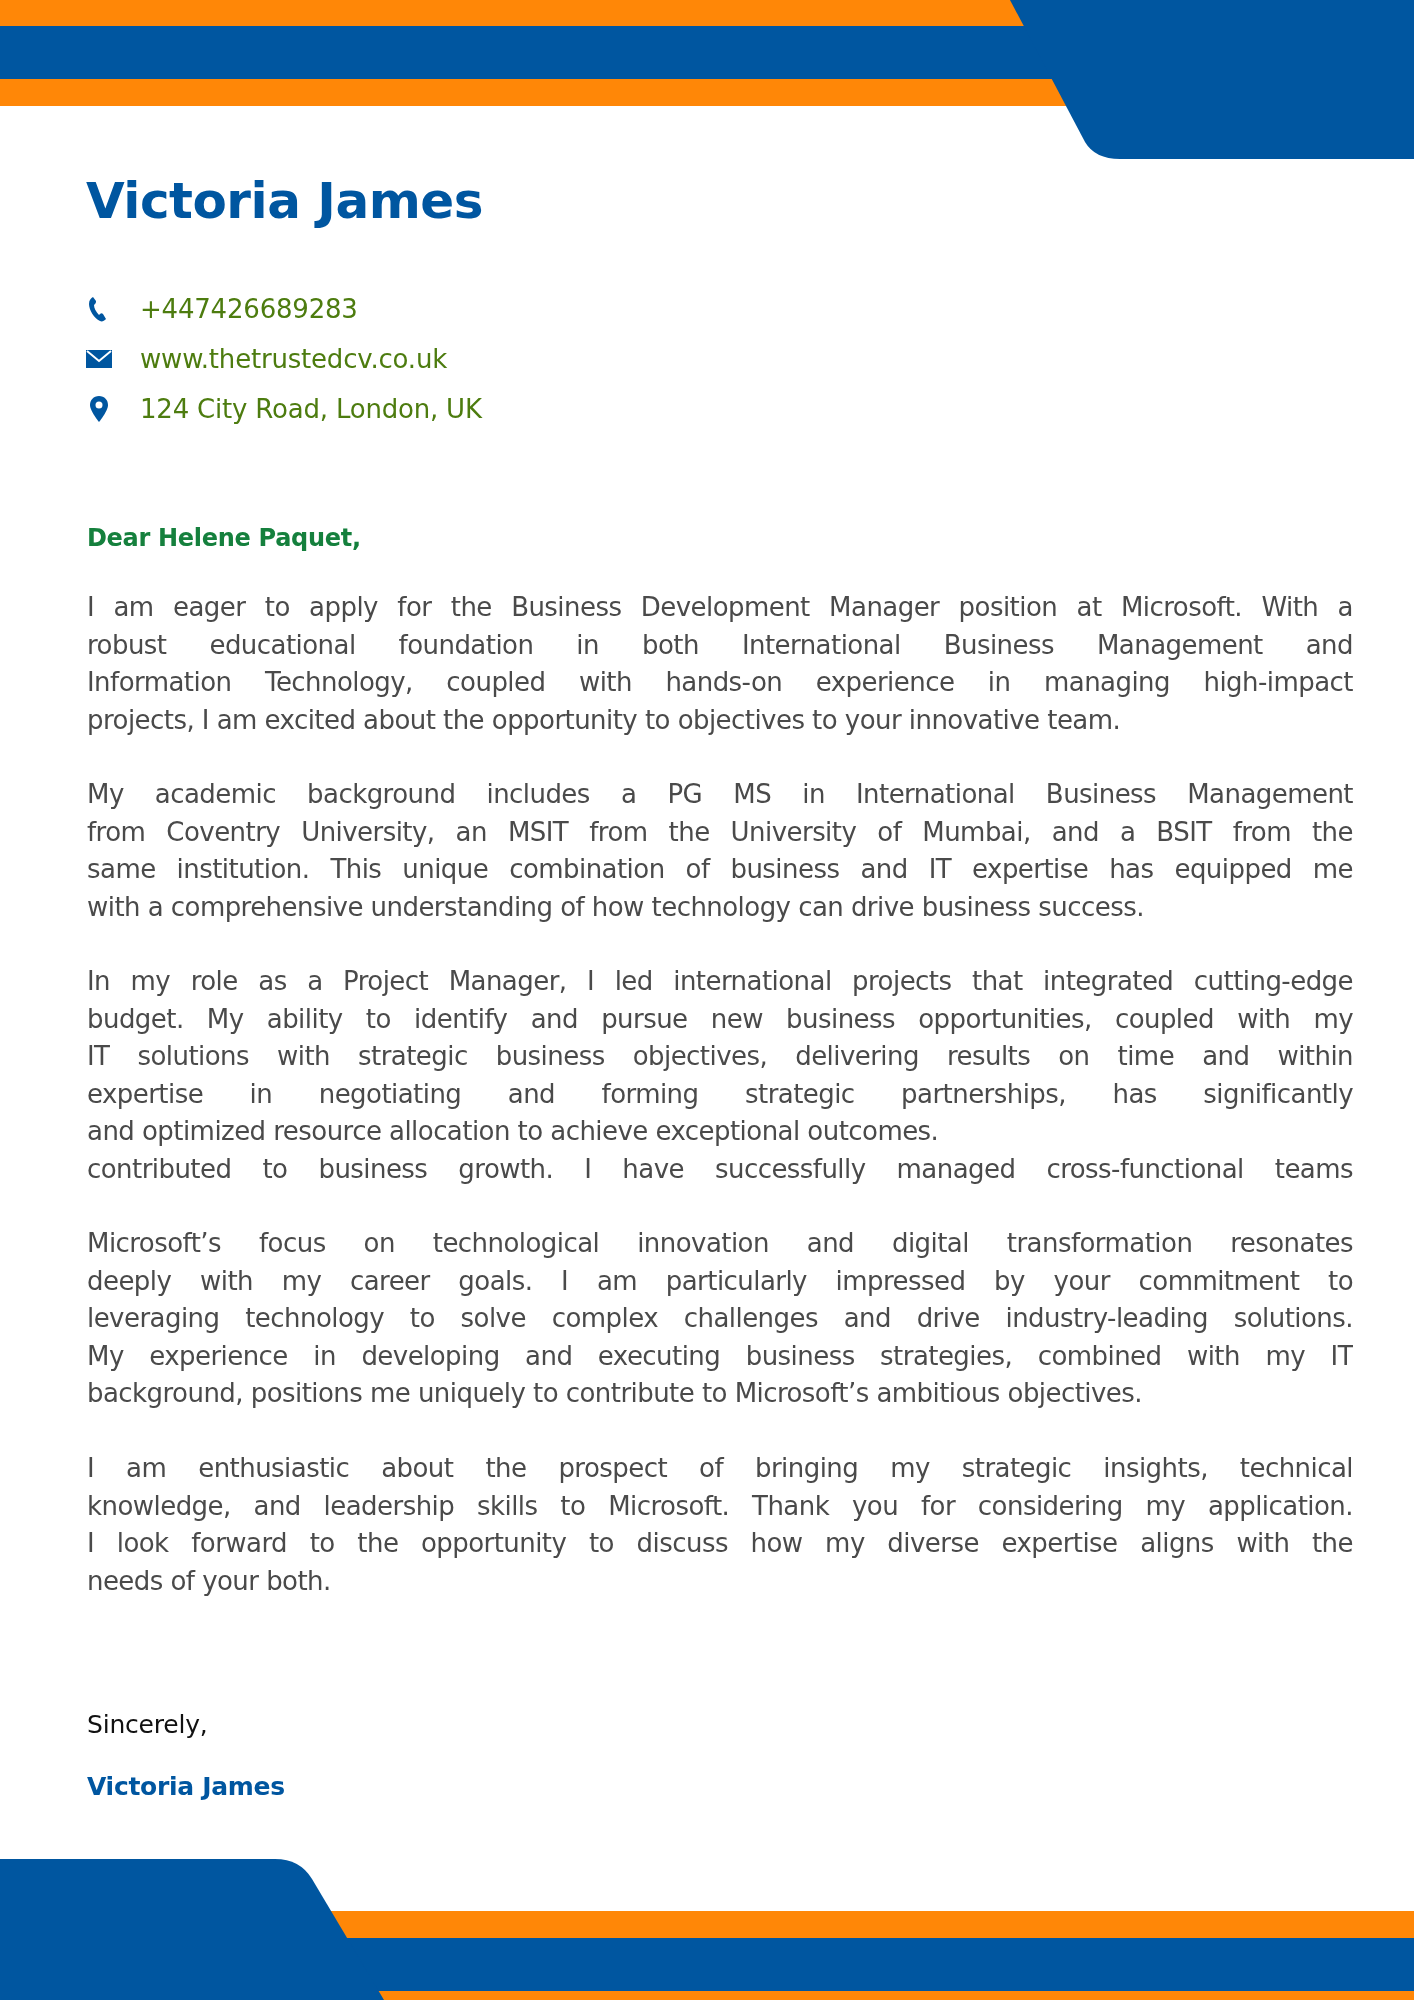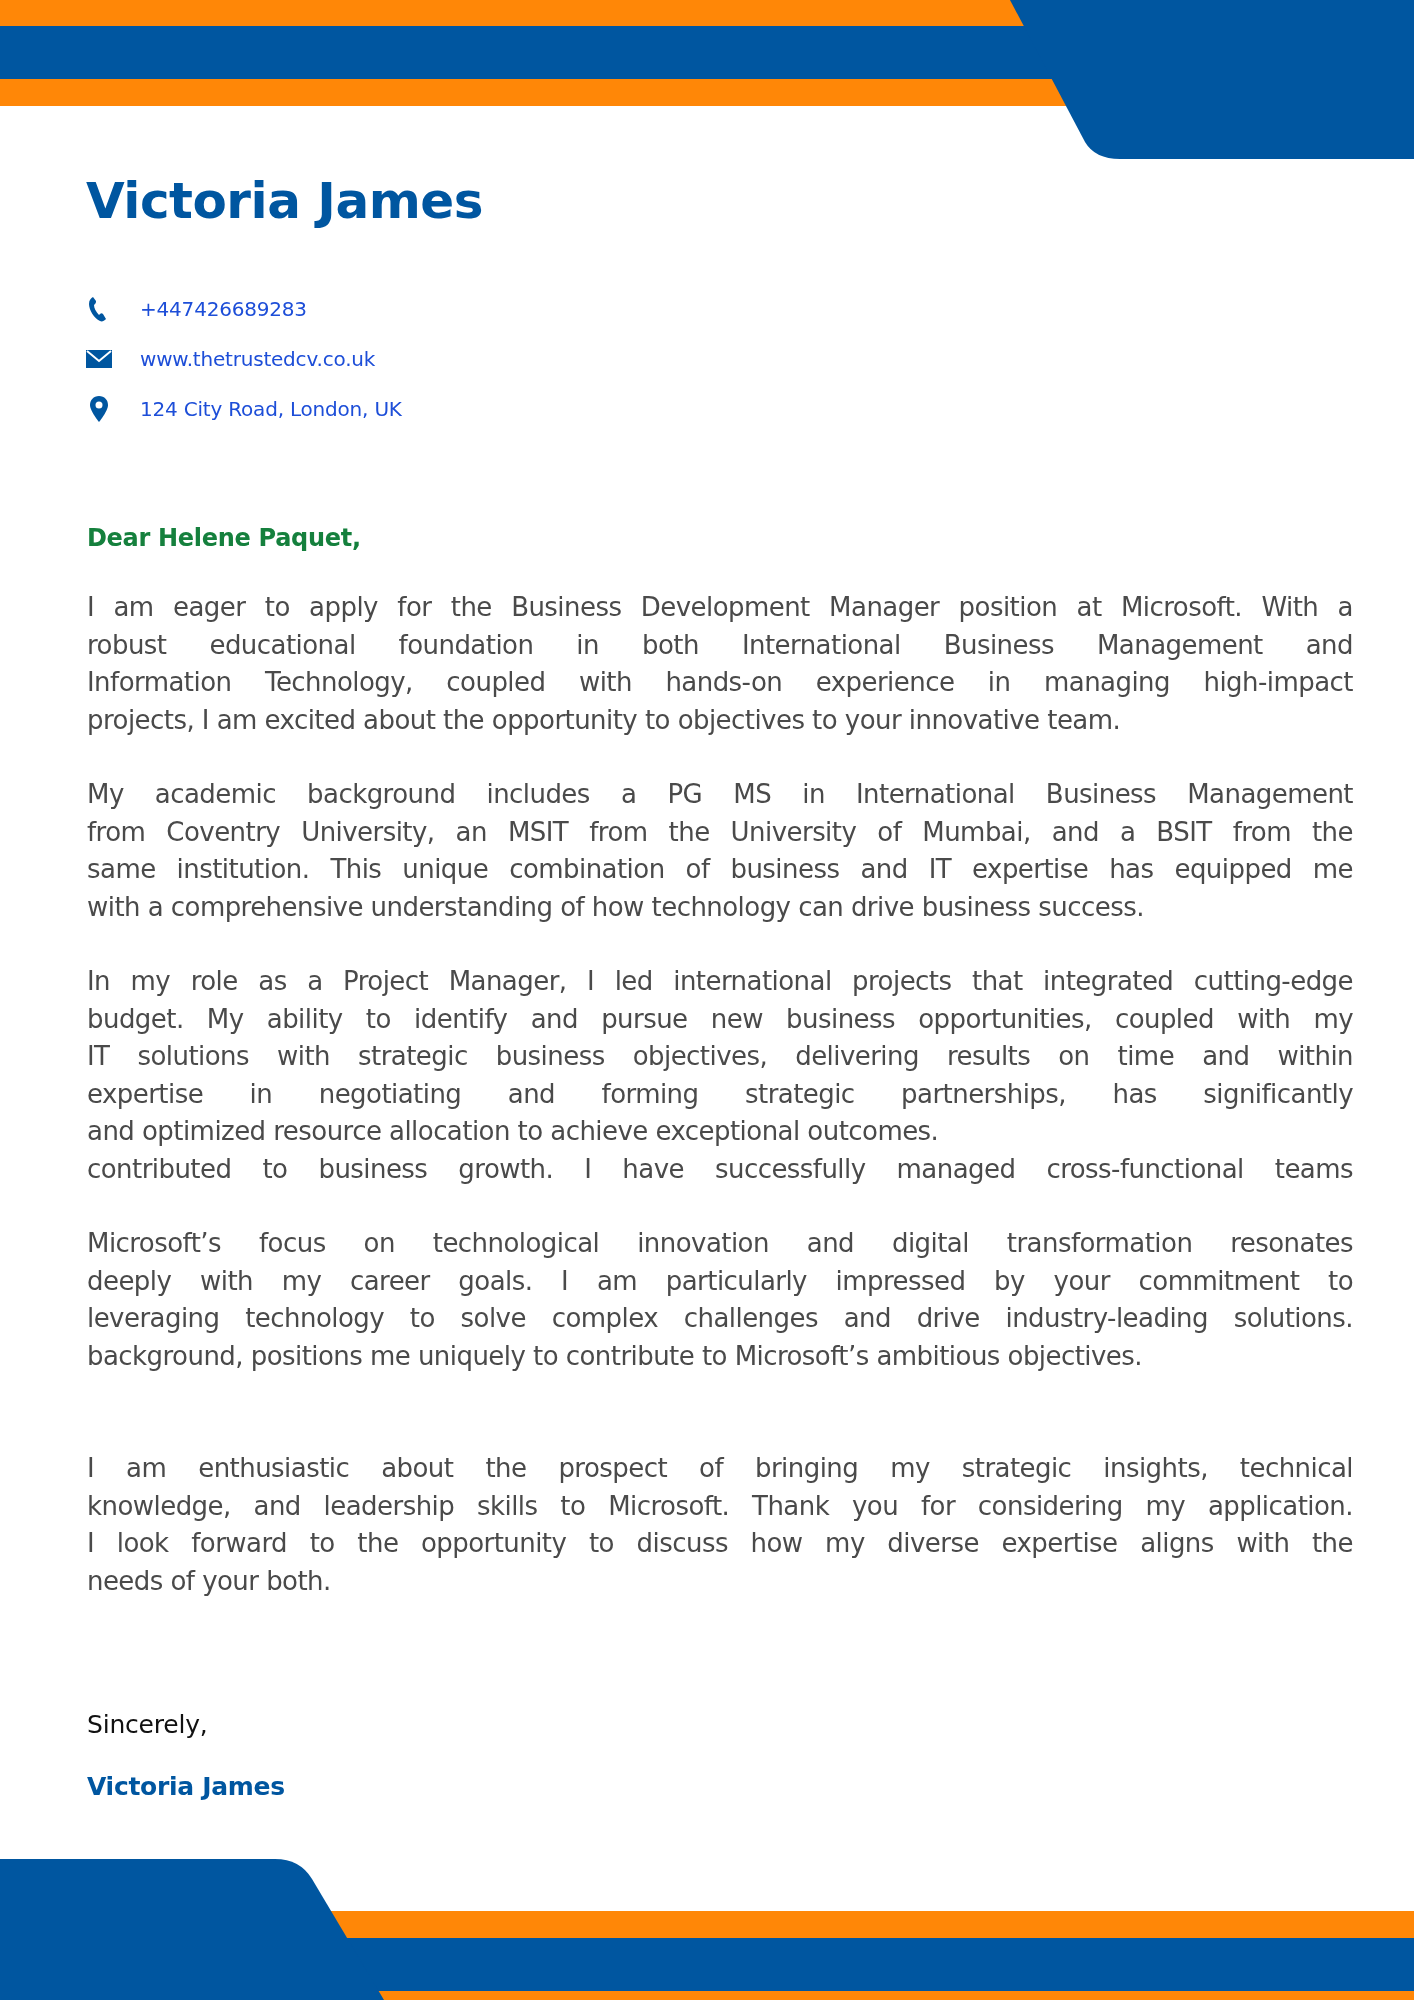--- a/index.html
+++ b/index.html
@@ -14,21 +14,21 @@
     font-size: 50px; font-weight: bold; color: #0056a0;
     letter-spacing: -0.5px; line-height: 70px; margin: 0;
     white-space: nowrap;
   }
   .contact-list { position: absolute; left: 86px; top: 284px; margin: 0; padding: 0; list-style: none; }
   .contact-item { height: 50px; display: flex; align-items: center; position: relative; }
   .contact-icon { width: 26px; height: 26px; display: flex; align-items: center; justify-content: center; margin-left: 0; }
   .contact-icon svg { display: block; }
   .contact-text {
     position: absolute; left: 54px; top: 50%; transform: translateY(-50%);
-    font-size: 20px; color: #1d4ed8; white-space: nowrap; letter-spacing: -0.2px;
+    font-size: 26px; color: #4d7c0f; white-space: nowrap; letter-spacing: -0.2px;
   }
   .salutation {
     position: absolute; left: 87px; top: 524px; margin: 0;
     font-size: 24px; font-weight: bold; color: #15803d; white-space: nowrap;
     letter-spacing: -0.3px;
     text-align: right;
   }
   .letter-body { position: absolute; left: 87px; width: 1266px; }
   .para { margin: 0; }
   .line {
@@ -117,20 +117,21 @@
     <span class="line last">and optimized resource allocation to achieve exceptional outcomes.</span>
     <span class="line">contributed to business growth. I have successfully managed cross-functional teams</span>
   </p>
 </div>
 
 <div class="letter-body" style="top:1225px;">
   <p class="para">
     <span class="line">Microsoft’s focus on technological innovation and digital transformation resonates</span>
     <span class="line">deeply with my career goals. I am particularly impressed by your commitment to</span>
     <span class="line">leveraging technology to solve complex challenges and drive industry-leading solutions.</span>
+    <span class="line">My experience in developing and executing business strategies, combined with my IT</span>
     <span class="line last">background, positions me uniquely to contribute to Microsoft’s ambitious objectives.</span>
   </p>
 </div>
 
 <div class="letter-body" style="top:1450px;">
   <p class="para">
     <span class="line">I am enthusiastic about the prospect of bringing my strategic insights, technical</span>
     <span class="line">knowledge, and leadership skills to Microsoft. Thank you for considering my application.</span>
     <span class="line">I look forward to the opportunity to discuss how my diverse expertise aligns with the</span>
     <span class="line last">needs of your both.</span>

